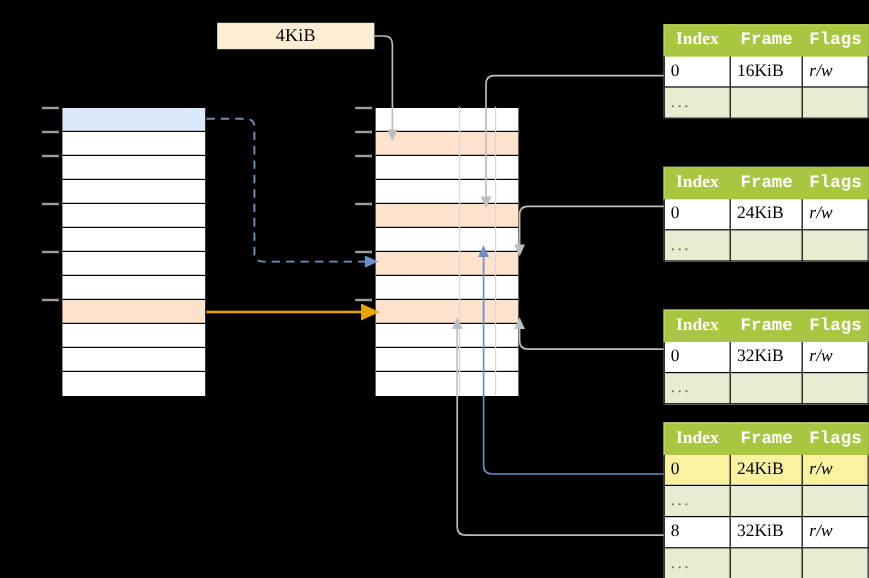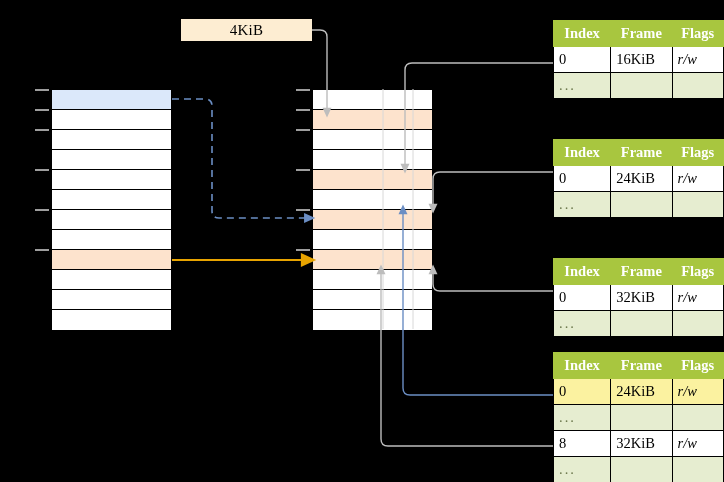--- a/index.html
+++ b/index.html
@@ -22,21 +22,21 @@
              font-size:15px;letter-spacing:.2px;}
 
   
   .ptable{position:absolute;border-collapse:collapse;
           border:1.5px solid #9fc23c;background:#fff;}
   .ptable td,.ptable th{border:1.5px solid #000;
           font-size:14.5px;padding:1px 5px;text-align:left;
           height:26px;box-sizing:border-box;font-weight:normal;}
   .ptable th{background:#a8c63f;color:#ffffff;font-weight:bold;
              border:1.5px solid #a8c63f;text-align:center;}
-  .ptable th.hsep{border-left:1.5px solid #ffffff;}
+  .ptable th.hsep{border-left:1.5px solid #ffffff;font-family:Liberation Mono, monospace;}
   .ptable tr.ell td{background:#e6edd0;color:#6e7a4e;letter-spacing:2px;}
   .ptable td.c-index{width:58px;}
   .ptable td.c-frame{width:62px;}
   .ptable td.c-flags{width:52px;font-style:italic;}
   .hl{background:#fbf2a0 !important;}
 
   
   #wires{position:absolute;left:0;top:0;width:724px;height:482px;
          pointer-events:none;}
 </style>

